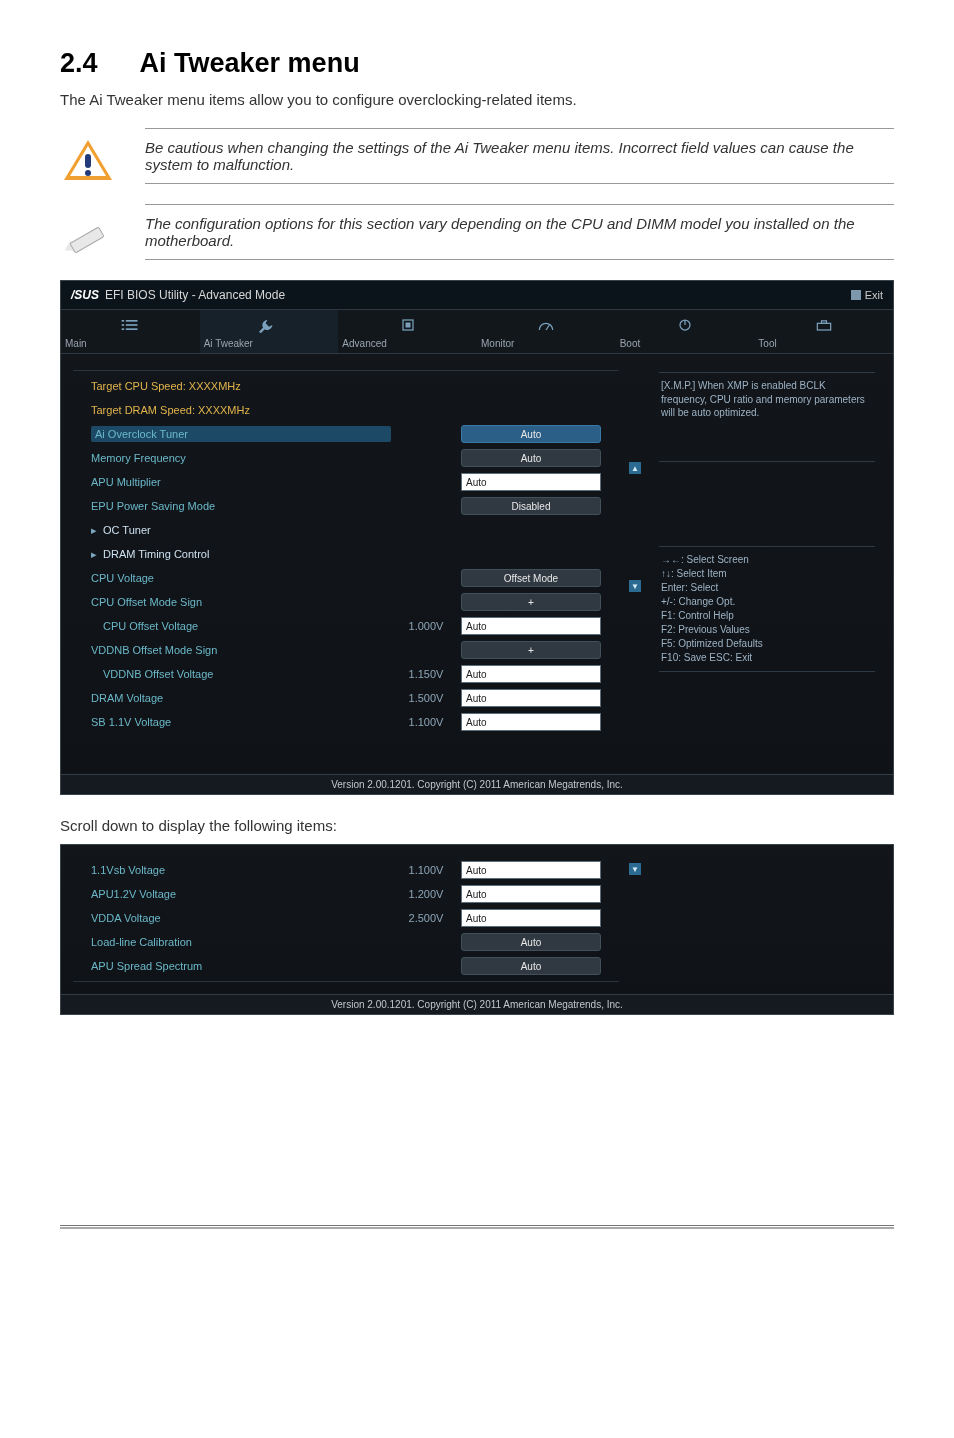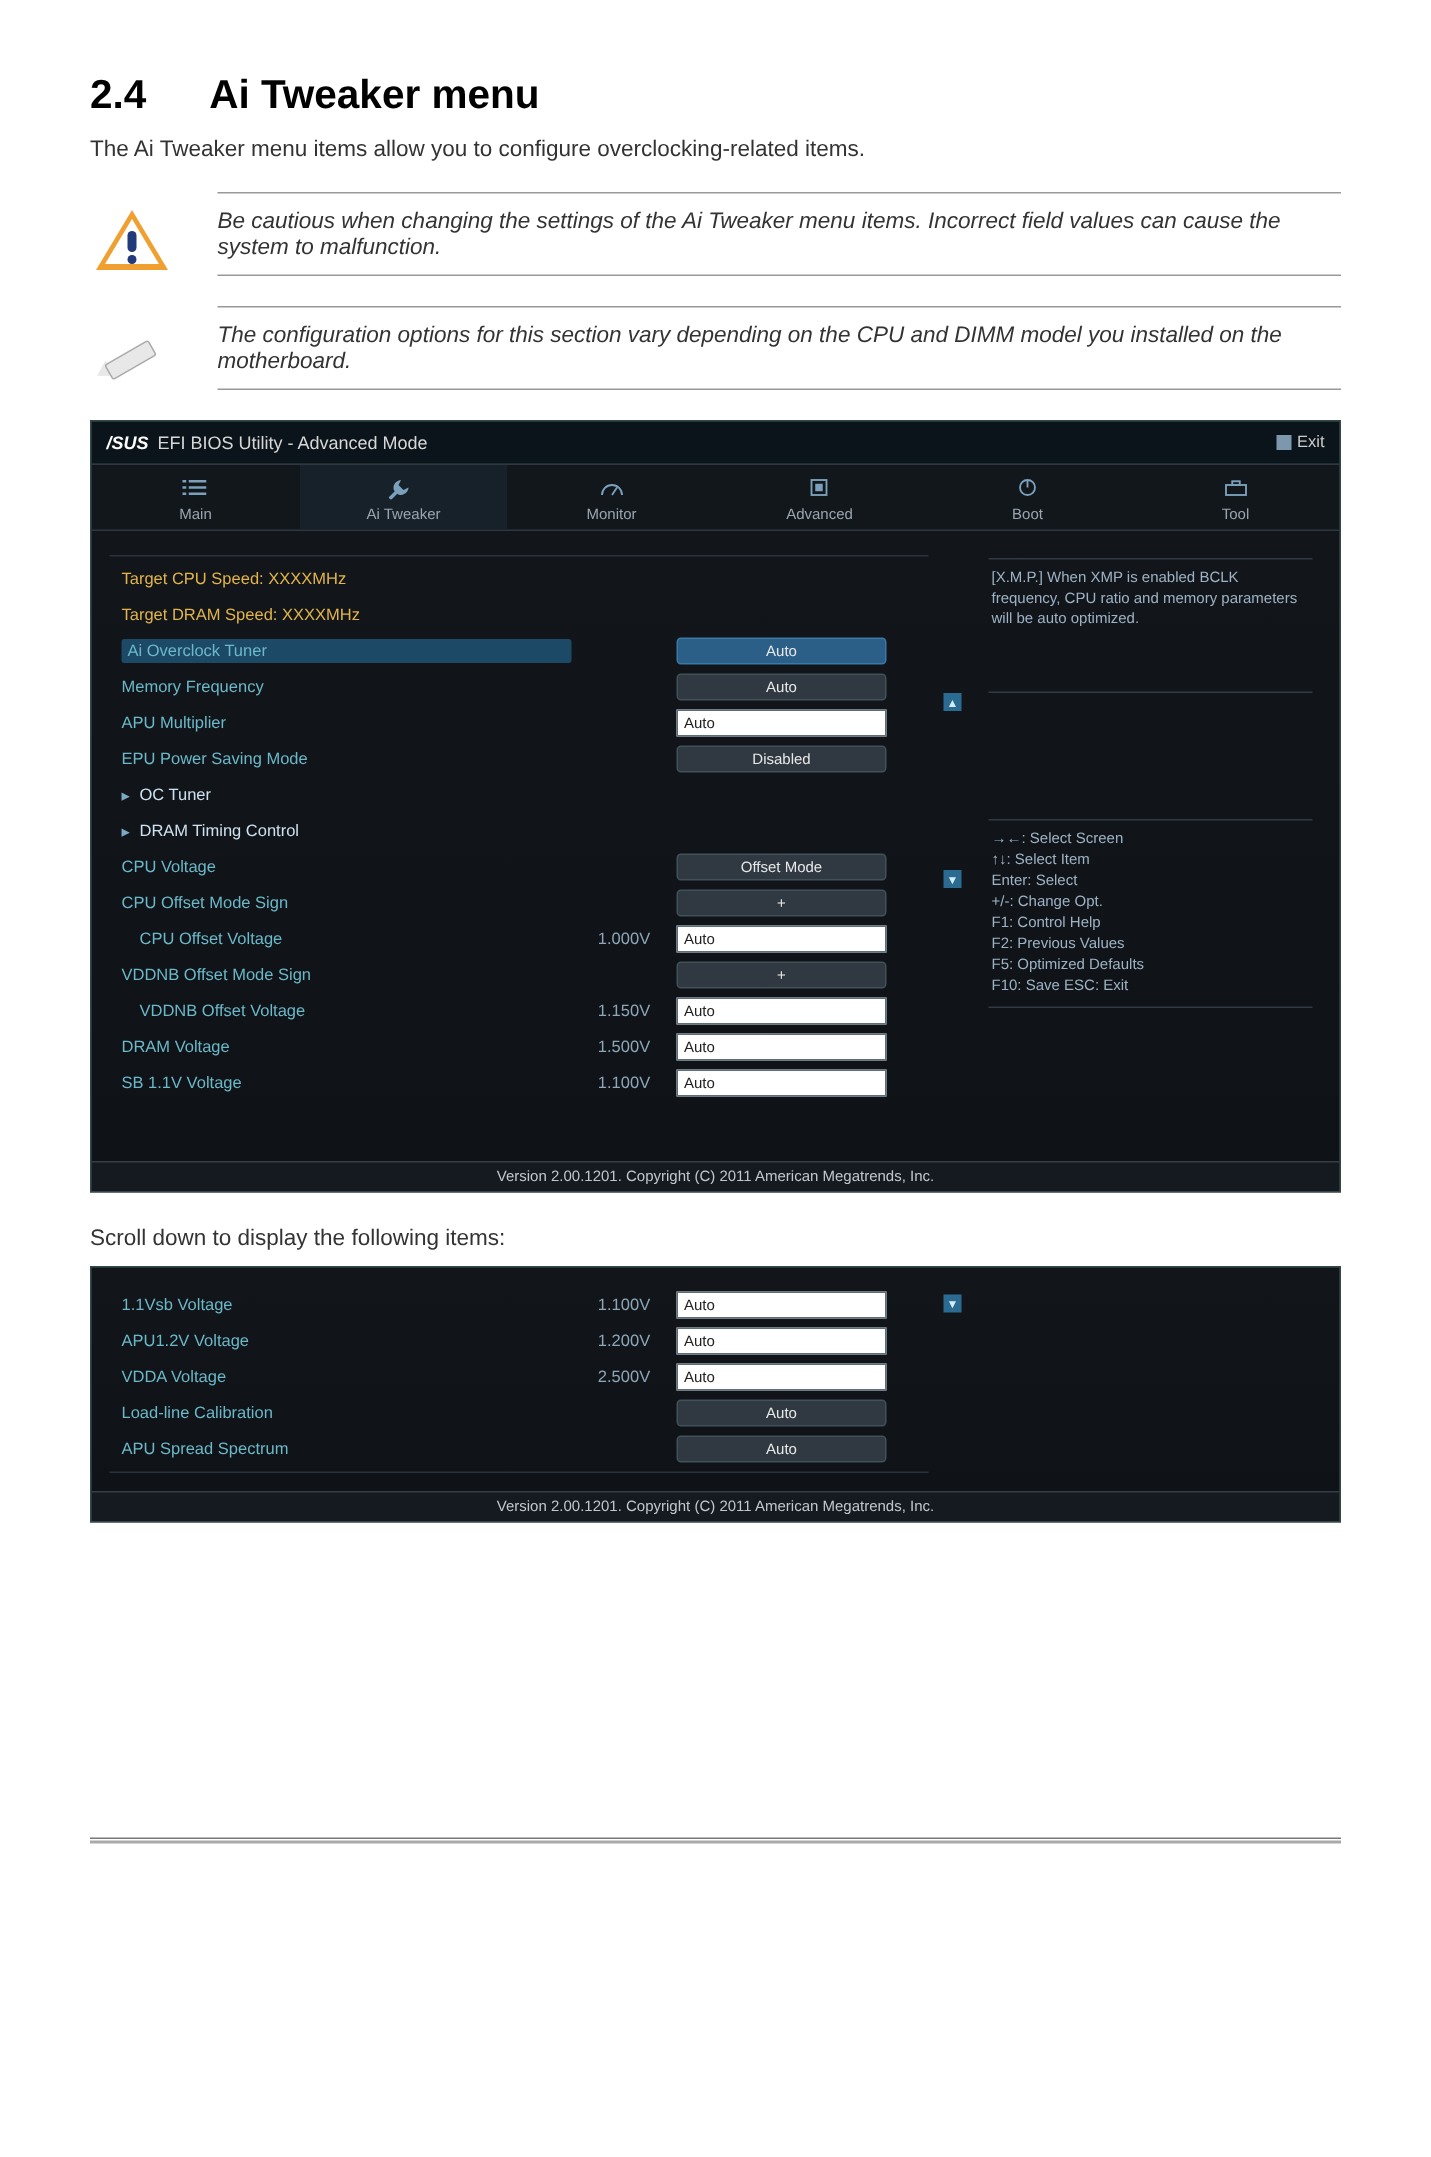--- a/index.html
+++ b/index.html
@@ -65,31 +65,31 @@
     height:28px; background:#0b141a; display:flex; align-items:center; justify-content:space-between;
     padding:0 10px;
   }
   .bios-title-left { display:flex; align-items:center; gap:6px; }
   .asus-logo { color:#fff; font-weight:bold; font-size:12px; letter-spacing:0px; font-style:italic; }
   .bios-title-text { color:#d7d7d7; font-size:12px; }
   .exit-btn { display:flex; align-items:center; gap:4px; color:#ccc; font-size:11px; }
   .exit-sq { width:10px; height:10px; background:#7d98ac; display:inline-block; }
 
   .tabs { display:flex; background:#12171c; border-top:1px solid #2f3842; border-bottom:1px solid #2f3842; }
-  .tab { flex:1; text-align:center; padding:6px 4px 4px; position:relative; }
+  .tab { flex:1; text-align:left; padding:6px 4px 4px; position:relative; }
   .tab.active { background:#17212a; }
   .tab .ic { height:18px; display:flex; align-items:center; justify-content:center; color:#7aa0bc; }
   .tab .lbl { font-size:10px; color:#9aa5b0; margin-top:4px; }
   
   svg.ticon { width:20px; height:16px; }
 
   .bios-body { display:flex; padding: 12px 12px 8px; gap:10px; background: linear-gradient(#12161b,#0f1317); min-height:420px; }
   .left-col { flex:1; }
   .right-col { width:230px; padding:6px 6px 6px 8px; }
-  .row { display:flex; align-items:center; height:22px; margin:2px 8px; }
+  .row { display:flex; align-items:center; height:22px; margin:2px 18px; }
   .lbl-field { flex: 0 0 300px; font-size:11px; }
   .lbl-sub   { padding-left:12px; }
   .val-col { flex: 0 0 70px; color:#8da6b8; font-size:11px; text-align:center; }
   .ctrl { flex:0 0 140px; }
   .pill {
     background:#303941; color:#e8e8e8; font-size:10px; text-align:center;
     height:18px; line-height:18px; border-radius:3px; border:1px solid #415159;
   }
   .pill.highlight { background:#2b5f87; border-color:#3a79a5; }
   .textbox {
@@ -185,34 +185,34 @@
       <div class="ic">
           <svg class="ticon" viewBox="0 0 24 16">
             <path d="M4 8c0-3 3-6 6-6l-2 4 4 4 4-2c0 3-3 6-6 6-1 0-2 0-3-1l-5 5-2-2 5-5c-1-1-1-2-1-3z" fill="#7aa0bc"></path>
           </svg>
         </div>
       <div class="lbl">Ai  Tweaker</div>
     </div>
     <div class="tab">
       <div class="ic">
           <svg class="ticon" viewBox="0 0 24 16">
+            <rect x="6" y="2" width="12" height="12" fill="none" stroke="#7aa0bc" stroke-width="1.5"></rect>
+            <rect x="9" y="5" width="6" height="6" fill="#7aa0bc"></rect>
+          </svg>
+        </div>
+      <div class="lbl">Advanced</div>
+    </div>
+    <div class="tab">
+      <div class="ic">
+          <svg class="ticon" viewBox="0 0 24 16">
             <path d="M4 14a8 8 0 0 1 16 0" fill="none" stroke="#7aa0bc" stroke-width="1.5"></path>
             <line x1="12" y1="14" x2="16" y2="8" stroke="#7aa0bc" stroke-width="1.5"></line>
           </svg>
         </div>
       <div class="lbl">Monitor</div>
-    </div>
-    <div class="tab">
-      <div class="ic">
-          <svg class="ticon" viewBox="0 0 24 16">
-            <rect x="6" y="2" width="12" height="12" fill="none" stroke="#7aa0bc" stroke-width="1.5"></rect>
-            <rect x="9" y="5" width="6" height="6" fill="#7aa0bc"></rect>
-          </svg>
-        </div>
-      <div class="lbl">Advanced</div>
     </div>
     <div class="tab">
       <div class="ic">
           <svg class="ticon" viewBox="0 0 24 16">
             <circle cx="12" cy="8" r="6" fill="none" stroke="#7aa0bc" stroke-width="1.5"></circle>
             <line x1="12" y1="2" x2="12" y2="8" stroke="#7aa0bc" stroke-width="1.5"></line>
           </svg>
         </div>
       <div class="lbl">Boot</div>
     </div>

